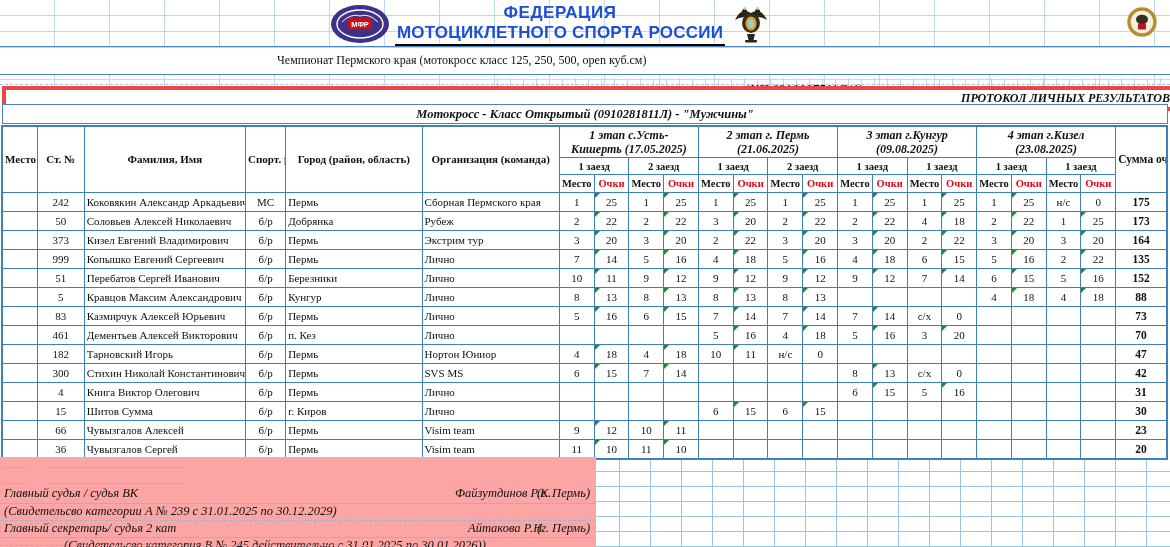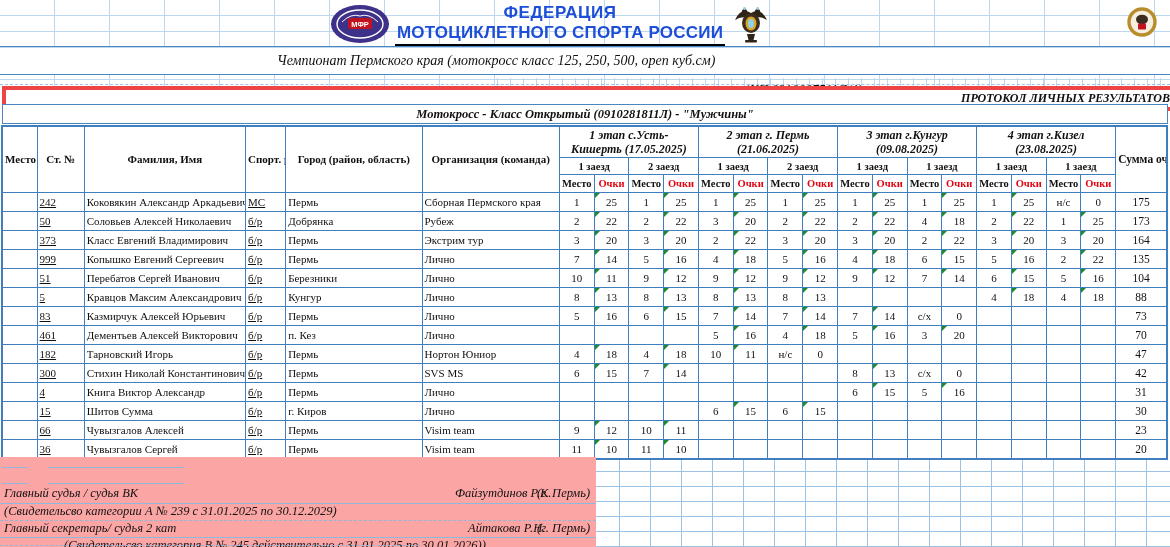--- a/index.html
+++ b/index.html
@@ -28,21 +28,21 @@
   .header-band{position:absolute;left:0;top:0;width:1170px;height:46px;border-bottom:1.5px solid #4a86c2;z-index:2;}
   .fed-title{position:absolute;left:390px;top:3px;width:340px;text-align:center;
     font-family:"Liberation Sans", sans-serif;font-weight:bold;color:#1d4ed8;}
   .fed-title .l1{font-size:17px;letter-spacing:.5px;}
   .fed-title .l2{font-size:17px;letter-spacing:.2px;border-bottom:2px solid #000;display:inline-block;padding:0 2px 1px 2px;}
   .logo-fmsr{position:absolute;left:330px;top:4px;width:60px;height:40px;}
   .logo-eagle{position:absolute;left:733px;top:4px;width:36px;height:40px;}
   .logo-badge{position:absolute;left:1127px;top:7px;width:30px;height:30px;}
   
   .subtitle-band{position:absolute;left:0;top:47.5px;width:1170px;height:26px;background:#fff;border-bottom:1.5px solid #4a86c2;z-index:2;}
-  .champ{position:absolute;left:277px;top:5px;font-size:14px;font-style:italic;}
+  .champ{position:absolute;left:277px;top:5px;font-size:12px;}
   .kp{position:absolute;left:745px;top:5px;font-size:13.5px;font-style:italic;margin-top:28px;}
   .dash-line{position:absolute;left:0;top:84px;width:1170px;border-top:1px dashed #9fc3e2;z-index:2;}
   
   .proto-box{position:absolute;left:2px;top:86px;width:1164px;height:17px;background:#fff;border:4px solid #ef4444;
     text-align:right;font-size:12px;font-weight:bold;font-style:italic;line-height:17px;z-index:2;}
   .class-box{position:absolute;left:2px;top:104px;width:1164px;height:18px;background:#fff;border:1px solid #4a86c2;
     text-align:center;font-size:12.5px;font-weight:bold;font-style:italic;line-height:18px;z-index:2;}
   
   table.results{position:absolute;left:1px;top:125px;width:1167px;z-index:2;background:#fff;
     border-collapse:collapse;table-layout:fixed;border:2px solid #3f7fbe;}
@@ -50,23 +50,23 @@
   table.results thead th{font-weight:bold;vertical-align:middle;}
   .colh{font-size:11px;white-space:pre-line;line-height:1.15;}
   .stageh{font-size:12px;font-style:italic;line-height:1.2;}
   .heath{font-size:10.5px;height:16px;}
   .mph{font-size:10.5px;height:17px;}
   .mph.red{color:#e30613;}
   .sumh{font-size:11.5px;white-space:pre-line;line-height:1.3;}
   thead tr.r1 th{height:30px;}
   tbody tr{height:19px;}
   tbody td{font-size:11px;vertical-align:middle;}
-  td.c{text-decoration:underline;}
+  td.c{text-align:center;}
   td.l{text-align:left;padding-left:4px;}
-  td.sum{text-align:center;font-weight:normal;font-size:11.5px;}
+  td.sum{text-align:center;font-weight:bold;font-size:11.5px;}
   td.num{text-align:center;position:relative;}
   td.tri::before{content:"";position:absolute;left:0;top:0;width:0;height:0;
     border-top:5px solid #1e8a2e;border-right:5px solid transparent;}
   
   .footer-white{position:absolute;left:0;top:457px;width:596px;height:90px;background:#fca5a5;z-index:2;font-style:italic;}
   .seg{position:absolute;border-bottom:1.2px solid #8fb8dc;height:1px;}
   .f-line{position:absolute;left:0;width:596px;font-size:12.5px;}
   .f-role{position:absolute;left:4px;top:0;}
   .f-name{position:absolute;top:0;}
   .f-city{position:absolute;left:537px;top:0;}
@@ -238,21 +238,21 @@
           <td class="num tri">18</td>
           <td class="num">2</td>
           <td class="num tri">22</td>
           <td class="num">1</td>
           <td class="num tri">25</td>
           <td class="sum">173</td>
         </tr>
         <tr>
           <td class="c"></td>
           <td class="c">373</td>
-          <td class="l">Класс Евгений Владимирович</td>
+          <td class="l">Кизел Евгений Владимирович</td>
           <td class="c">б/р</td>
           <td class="l">Пермь</td>
           <td class="l">Экстрим тур</td>
           <td class="num">3</td>
           <td class="num tri">20</td>
           <td class="num">3</td>
           <td class="num tri">20</td>
           <td class="num">2</td>
           <td class="num tri">22</td>
           <td class="num">3</td>
@@ -308,21 +308,21 @@
           <td class="num">9</td>
           <td class="num tri">12</td>
           <td class="num">9</td>
           <td class="num tri">12</td>
           <td class="num">7</td>
           <td class="num tri">14</td>
           <td class="num">6</td>
           <td class="num tri">15</td>
           <td class="num">5</td>
           <td class="num tri">16</td>
-          <td class="sum">104</td>
+          <td class="sum">152</td>
         </tr>
         <tr>
           <td class="c"></td>
           <td class="c">5</td>
           <td class="l">Кравцов Максим Александрович</td>
           <td class="c">б/р</td>
           <td class="l">Кунгур</td>
           <td class="l">Лично</td>
           <td class="num">8</td>
           <td class="num tri">13</td>
@@ -438,21 +438,21 @@
           <td class="num">0</td>
           <td class="num"></td>
           <td class="num"></td>
           <td class="num"></td>
           <td class="num"></td>
           <td class="sum">42</td>
         </tr>
         <tr>
           <td class="c"></td>
           <td class="c">4</td>
-          <td class="l">Книга Виктор Александр</td>
+          <td class="l">Книга Виктор Олегович</td>
           <td class="c">б/р</td>
           <td class="l">Пермь</td>
           <td class="l">Лично</td>
           <td class="num"></td>
           <td class="num"></td>
           <td class="num"></td>
           <td class="num"></td>
           <td class="num"></td>
           <td class="num"></td>
           <td class="num"></td>

